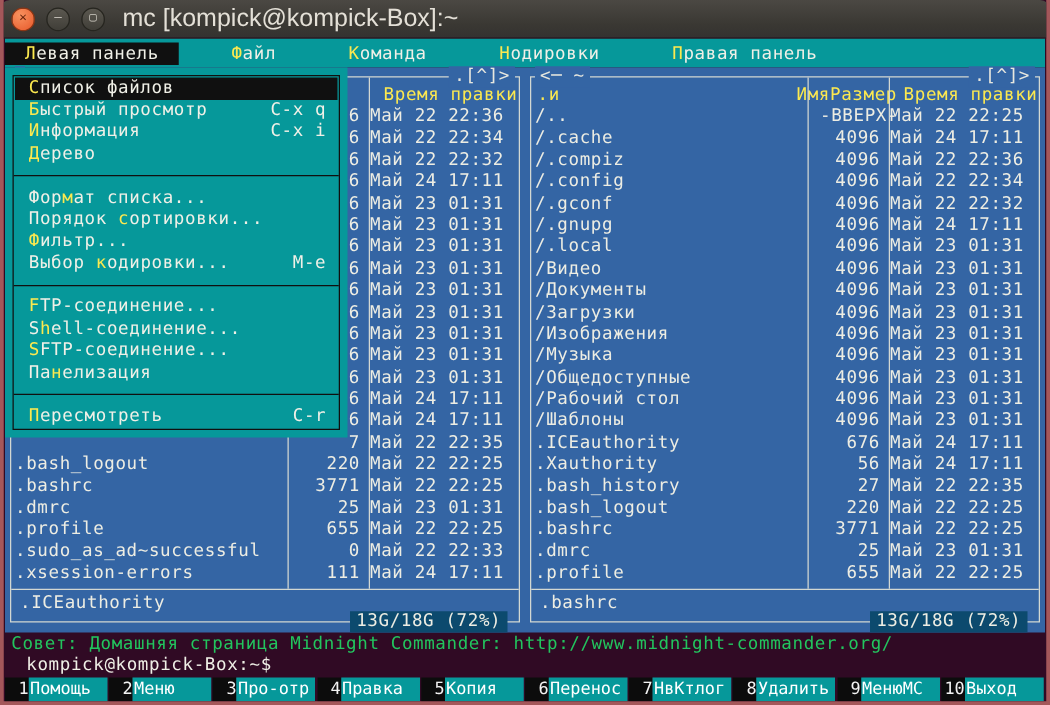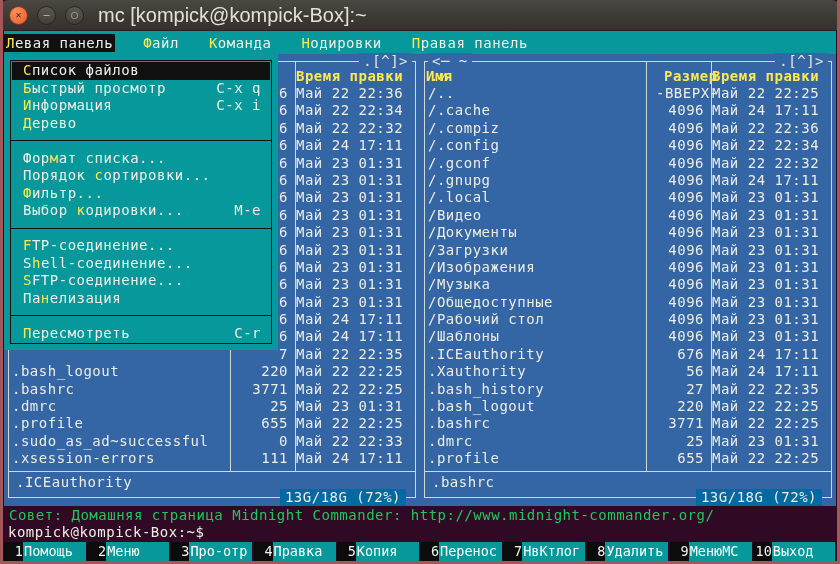--- a/index.html
+++ b/index.html
@@ -20,56 +20,56 @@
     display:flex;align-items:center;justify-content:center;
     font-size:10px;line-height:10px;letter-spacing:0;cursor:default;}
   .tbtn.close{background:radial-gradient(circle at 35% 30%,#f9925f,#e7592b);border:1px solid #8d3514;color:#5c1d07;}
   .tbtn.gray{background:linear-gradient(#5b5850,#403e38);border:1px solid #26251f;color:#cfccc3;}
   .wtitle{margin-left:14px;font-family:"Liberation Sans",sans-serif;font-weight:normal;
     font-size:20px;color:#E4E0D7;letter-spacing:0;}
   
   .term{position:absolute;top:30px;left:0;right:0;bottom:0;padding:1px;}
   
   .menubar{height:23px;background:#06989A;display:flex;align-items:center;color:#F0F0E7;}
-  .mb{padding:1px 2px;margin-right:26px;white-space:pre;cursor:default;}
+  .mb{padding:1px 16px;margin-right:26px;white-space:pre;cursor:default;}
   .mb.sel{background:#101010;}
   .hot{color:#FCE94F;}
   
   .panels{display:flex;height:452px;}
   .panel{position:relative;flex:1;background:#3465A4;color:#EDEDE3;}
   .pframe{position:absolute;left:4px;right:4px;top:7px;bottom:8px;border:1px solid #D2D8D2;pointer-events:none;}
   .marker{position:absolute;top:-1px;height:17px;line-height:17px;background:#3465A4;padding:0 4px;color:#E8E8DF;white-space:pre;}
   .m-left{left:8px;}
   .m-right{right:8px;}
   .phead{position:absolute;top:14px;left:6px;right:6px;display:flex;color:#FCE94F;height:17px;line-height:17px;}
   .sortind{position:absolute;left:10px;top:14px;color:#FCE94F;height:17px;line-height:17px;}
   .c-name{flex:1;overflow:hidden;white-space:pre;padding-left:2px;}
   .c-size{width:48px;text-align:right;padding-right:2px;white-space:pre;}
   .c-date{width:118px;padding-left:6px;white-space:pre;overflow:hidden;}
-  .phead .c-name,.phead .c-size,.phead .c-date{text-align:left;padding:0;font-weight:bold;}
+  .phead .c-name,.phead .c-size,.phead .c-date{text-align:right;padding:0;}
   .rows{position:absolute;top:31px;left:6px;right:6px;}
   .frow{display:flex;height:17.4px;line-height:17.4px;}
   .vsep{position:absolute;top:8px;height:409px;width:1px;background:#D2D8D2;}
   .vsep.s1{right:124px;}
   .vsep.s2{right:189px;}
   .hsep{position:absolute;left:5px;right:5px;top:417px;height:1px;background:#D2D8D2;}
   .ministatus{position:absolute;left:12px;top:420px;height:17px;line-height:17px;white-space:pre;}
-  .freespace{position:absolute;right:14px;bottom:0;height:17px;line-height:17px;background:#0369a1;padding:0 5px;white-space:pre;}
+  .freespace{position:absolute;right:14px;bottom:0;height:17px;line-height:17px;background:#0c4a6e;padding:0 5px;white-space:pre;}
   
   .dropdown{position:absolute;left:1px;top:24px;width:274px;height:296px;background:#06989A;z-index:5;}
   .dframe{position:absolute;inset:6px;border:1px solid #101010;pointer-events:none;}
   .ditems{position:absolute;top:8px;bottom:8px;left:7px;right:7px;}
   .mi{height:17.5px;line-height:17.5px;display:flex;padding:0 10px 0 12px;color:#F0F0E7;white-space:pre;cursor:default;}
   .mi.sel{background:#101010;margin:0 1px;padding:0 9px 0 11px;}
   .mi .sc{margin-left:auto;}
   .msep{height:17.5px;position:relative;}
   .msep div{position:absolute;left:0;right:0;top:8px;height:1px;background:#101010;}
   
   .hintline{height:18px;line-height:18px;color:#22c55e;padding-left:5px;white-space:pre;overflow:hidden;}
-  .promptline{height:17px;line-height:17px;color:#EFEFE6;padding-left:4px;white-space:pre;}
+  .promptline{height:17px;line-height:17px;color:#EFEFE6;padding-left:17px;white-space:pre;}
   .keybar{display:flex;height:19px;margin-top:1px;}
   .key{width:84px;display:flex;letter-spacing:0;font-size:13.5px;cursor:default;}
   .kn{width:19px;background:#0C0C0C;color:#F2F2F2;text-align:right;line-height:19px;}
   .kl{width:62px;background:#06989A;color:#ffffff;line-height:19px;white-space:nowrap;overflow:hidden;padding-left:1px;}
 </style>
 </head>
 <body>
 
 <div class="window">
 

